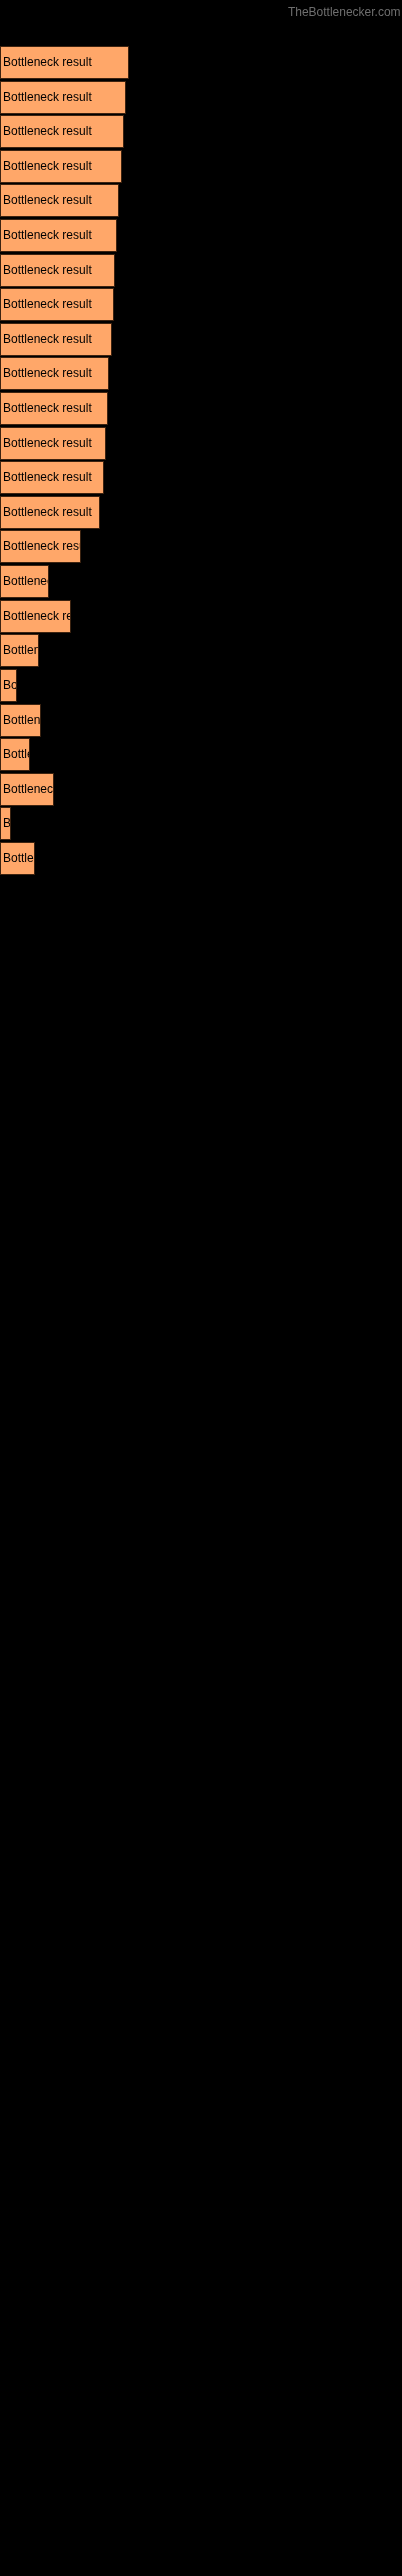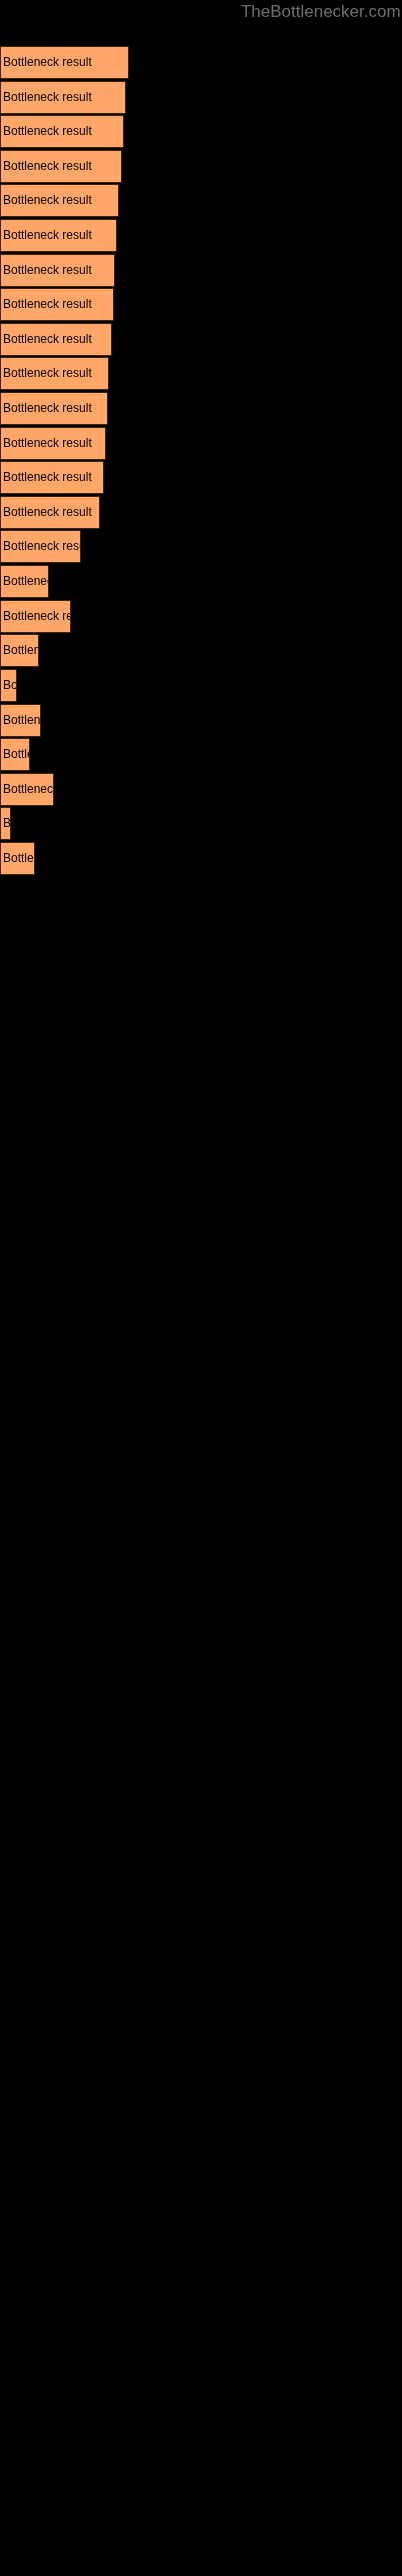--- a/index.html
+++ b/index.html
@@ -30,21 +30,21 @@
     width: 403px;
     height: 27px;
     box-sizing: border-box;
     padding-right: 2.4px;
     text-align: right;
   }
   #site-title {
     display: inline-block;
     color: #6e6e6e;
     font-family: "Liberation Sans", sans-serif;
-    font-size: 17px;
+    font-size: 12px;
     line-height: 24px;
     letter-spacing: 0px;
     white-space: nowrap;
   }
   
   #chart-area {
     position: absolute;
     left: 0;
     top: 0;
     width: 403px;

